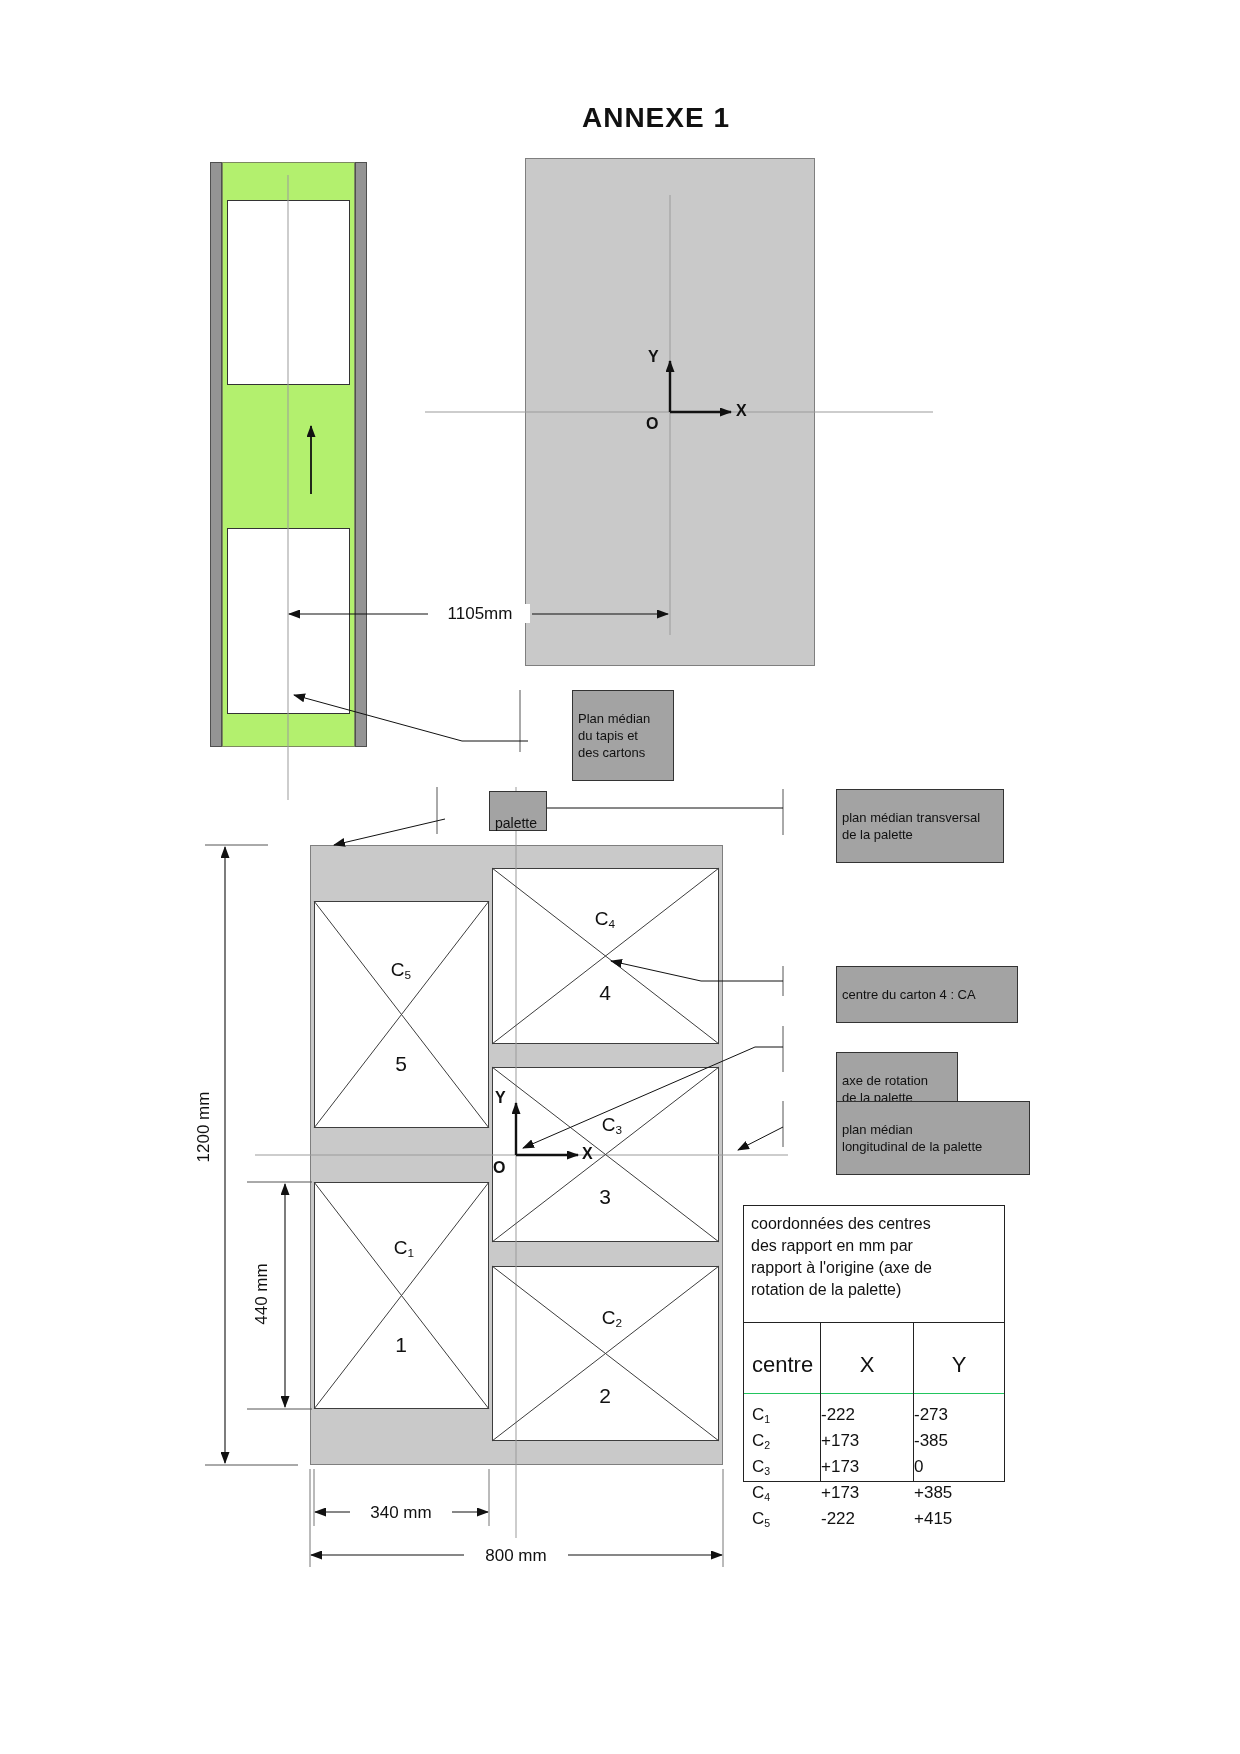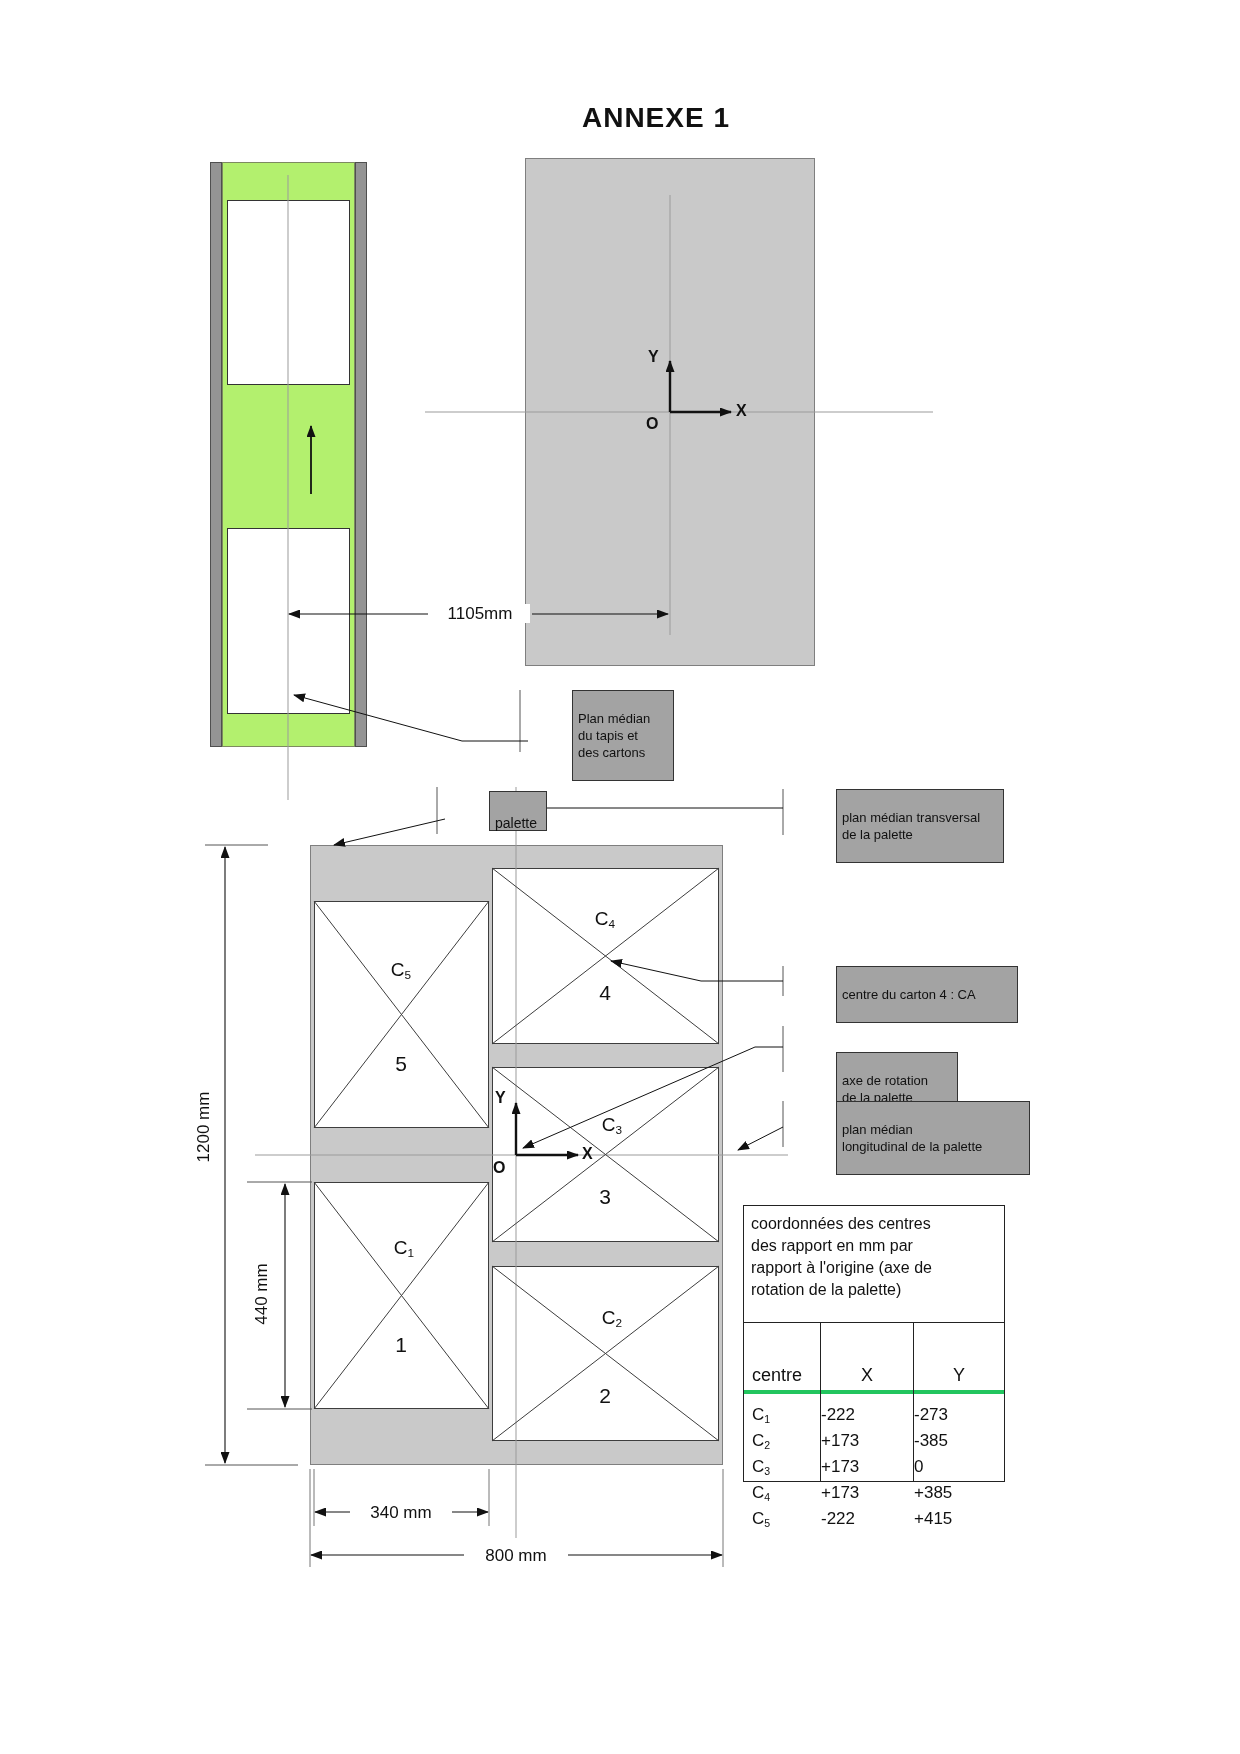--- a/index.html
+++ b/index.html
@@ -25,22 +25,22 @@
   
   #coords{position:absolute;left:743px;top:1205px;width:262px;height:277px;box-sizing:border-box;
           background:#fff;border:1px solid #222;}
   #coords .ttl{box-sizing:border-box;height:117px;border-bottom:1px solid #222;
                padding:7px 7px 0 7px;font-size:16px;line-height:22px;}
   #coords .grid{position:absolute;left:0;top:117px;right:0;bottom:0;display:flex;}
   #coords .col{box-sizing:border-box;height:100%;}
   #coords .c1{width:76px;}
   #coords .c2{width:93px;border-left:1px solid #222;}
   #coords .c3{flex:1;border-left:1px solid #222;}
-  #coords .hd{box-sizing:border-box;height:71px;border-bottom:4px solid #22c55e;display:flex;
-              align-items:flex-end;padding-bottom:4px;font-size:18px;}
+  #coords .hd{box-sizing:border-box;height:71px;border-bottom:1px solid #22c55e;display:flex;
+              align-items:flex-end;padding-bottom:15px;font-size:22px;}
   #coords .c1 .hd{padding-left:8px;}
   #coords .c2 .hd,#coords .c3 .hd{justify-content:center;}
   #coords .dat{padding-top:8px;font-size:17px;}
   #coords .dat div{height:26px;line-height:26px;}
   #coords .c1 .dat div{padding-left:8px;}
   #coords .c2 .dat div,#coords .c3 .dat div{text-align:left;}
   .pagenum{position:absolute;left:0;right:0;top:1650px;text-align:center;
            font-family:"Liberation Serif","DejaVu Serif",serif;font-size:20px;}
 </style>
 </head>

